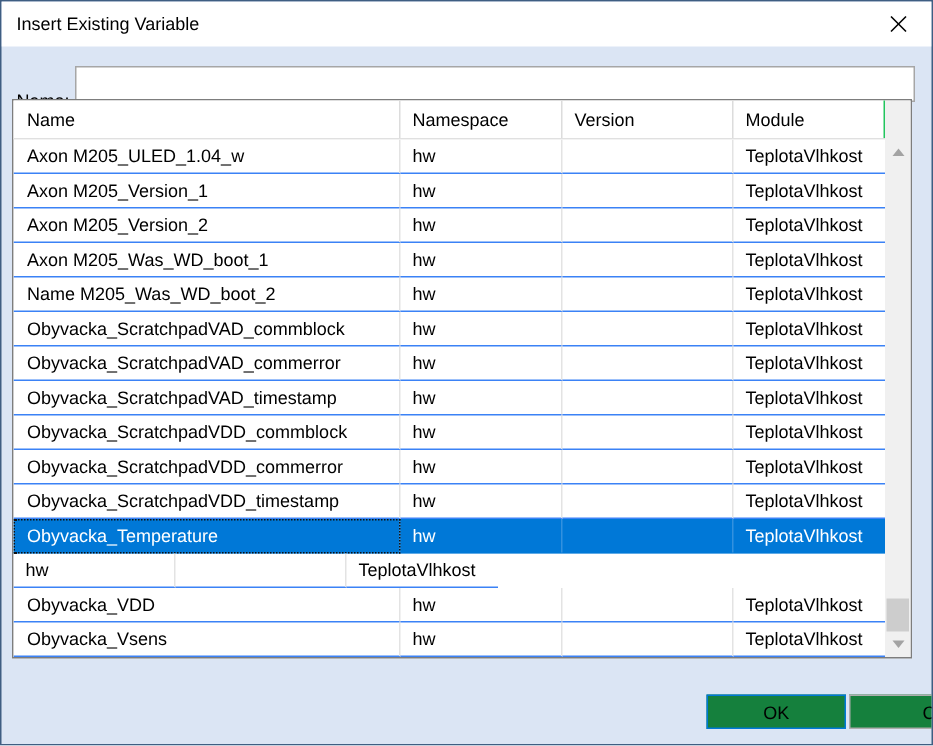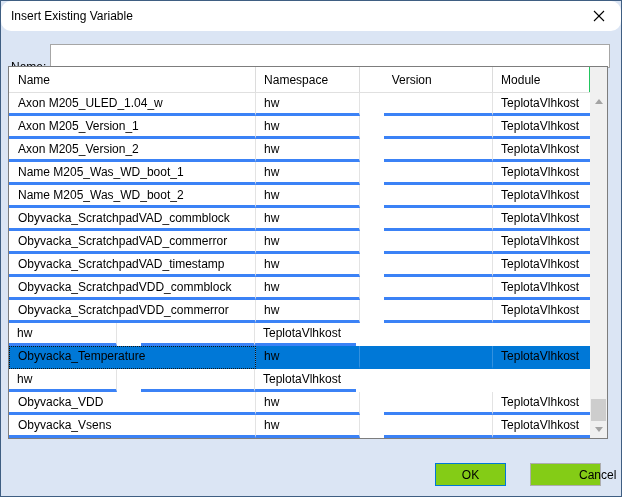--- a/index.html
+++ b/index.html
@@ -12,21 +12,21 @@
     background: #dbe5f4;
     font-family: "Liberation Sans", sans-serif;
     font-size: 12px;
     color: #000;
     overflow: hidden;
   }
   
   .titlebar {
     position: absolute; left: 0; top: 0; right: 0; height: 30px;
     background: #ffffff;
-    display: flex; align-items: center; border-radius: 10px;
+    display: flex; align-items: center;
   }
   .title { padding-left: 10px; font-size: 12px; color: #000; }
   .close-btn {
     position: absolute; right: 0; top: 0; width: 45px; height: 30px;
     background: transparent; border: none; padding: 0;
     display: flex; align-items: center; justify-content: center;
     cursor: default;
   }
 
   
@@ -54,30 +54,30 @@
     padding-left: 8px; overflow: hidden; white-space: nowrap;
   }
   .rows { position: absolute; left: 0; top: 26px; width: 581px; bottom: 0; overflow: hidden; }
   .row {
     display: flex; height: 23px; width: 581px;
     background: #ffffff; cursor: default;
   }
   .cell {
     height: 100%; display: flex; align-items: center;
     border-right: 1px solid #e3e3e3;
-    border-bottom: 3px solid #3b82f6;
+    border-bottom: 1px solid #3b82f6;
     padding-left: 8px; overflow: hidden; white-space: nowrap;
   }
   .col-name      { width: 258px; padding-left: 9px; }
   .col-namespace { width: 108px; }
-  .col-version   { width: 114px; margin-left: 24px; }
+  .col-version   { width: 114px; }
   .col-module    { width: 101px; border-right: none; }
   .thead .col-module { border-right: 1px solid #22c55e; }
   .row.selected { background: #0078d7; }
-  .row.selected .cell { color: #000000; border-bottom-color: #0078d7; border-right-color: #3391df; }
+  .row.selected .cell { color: #ffffff; border-bottom-color: #0078d7; border-right-color: #3391df; }
   .row.selected .col-name { outline: 1px dotted #111111; outline-offset: -1px; }
 
   
   .scrollbar {
     position: absolute; right: 0; top: 0; bottom: 0; width: 17px;
     background: #f0f0f0;
   }
   .sb-btn {
     position: absolute; left: 0; width: 17px; height: 17px;
     display: flex; align-items: center; justify-content: center;
@@ -94,23 +94,23 @@
     border-left: 4px solid transparent; border-right: 4px solid transparent;
     border-top: 5px solid #a3a3a3;
   }
   .sb-thumb {
     position: absolute; left: 1px; width: 15px; height: 22px; bottom: 17px;
     background: #cdcdcd;
   }
 
   
   .btn {
-    position: absolute; top: 462px; width: 71px; height: 23px;
-    background: #84cc16; font-family: "Liberation Sans", sans-serif;
-    font-size: 12px; color: #000; cursor: default;
+    position: absolute; top: 462px; width: 93px; height: 23px;
+    background: #15803d; font-family: "Liberation Sans", sans-serif;
+    font-size: 12px; color: #000; cursor: default; margin-left: 36px;
   }
   .btn.ok { left: 434px; border: 1px solid #0078d7; }
   .btn.cancel { left: 529px; border: 1px solid #adadad; padding-left: 48px; }
 </style>
 </head>
 <body>
 
 <div class="dialog">
 
   <div class="titlebar">
@@ -152,21 +152,21 @@
   </div>
 
   <div class="row">
     <div class="cell col-name">Axon M205_Version_2</div>
     <div class="cell col-namespace">hw</div>
     <div class="cell col-version"></div>
     <div class="cell col-module">TeplotaVlhkost</div>
   </div>
 
   <div class="row">
-    <div class="cell col-name">Name M205_Was_WD_boot_1</div>
+    <div class="cell col-name">Axon M205_Was_WD_boot_1</div>
     <div class="cell col-namespace">hw</div>
     <div class="cell col-version"></div>
     <div class="cell col-module">TeplotaVlhkost</div>
   </div>
 
   <div class="row">
     <div class="cell col-name">Name M205_Was_WD_boot_2</div>
     <div class="cell col-namespace">hw</div>
     <div class="cell col-version"></div>
     <div class="cell col-module">TeplotaVlhkost</div>
@@ -201,20 +201,21 @@
   </div>
 
   <div class="row">
     <div class="cell col-name">Obyvacka_ScratchpadVDD_commerror</div>
     <div class="cell col-namespace">hw</div>
     <div class="cell col-version"></div>
     <div class="cell col-module">TeplotaVlhkost</div>
   </div>
 
   <div class="row">
+    <div class="cell col-name">Obyvacka_ScratchpadVDD_timestamp</div>
     <div class="cell col-namespace">hw</div>
     <div class="cell col-version"></div>
     <div class="cell col-module">TeplotaVlhkost</div>
   </div>
 
   <div class="row selected">
     <div class="cell col-name">Obyvacka_Temperature</div>
     <div class="cell col-namespace">hw</div>
     <div class="cell col-version"></div>
     <div class="cell col-module">TeplotaVlhkost</div>

